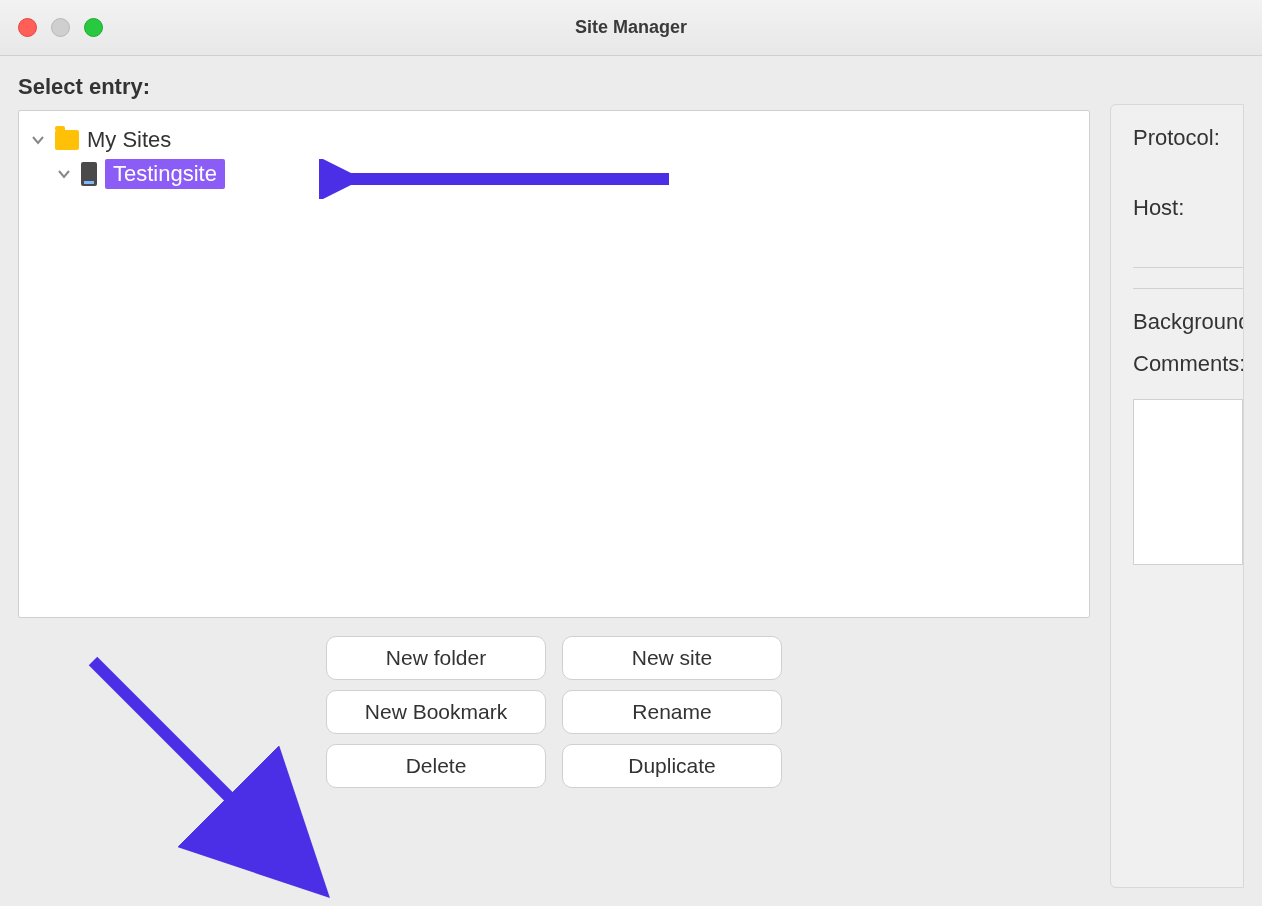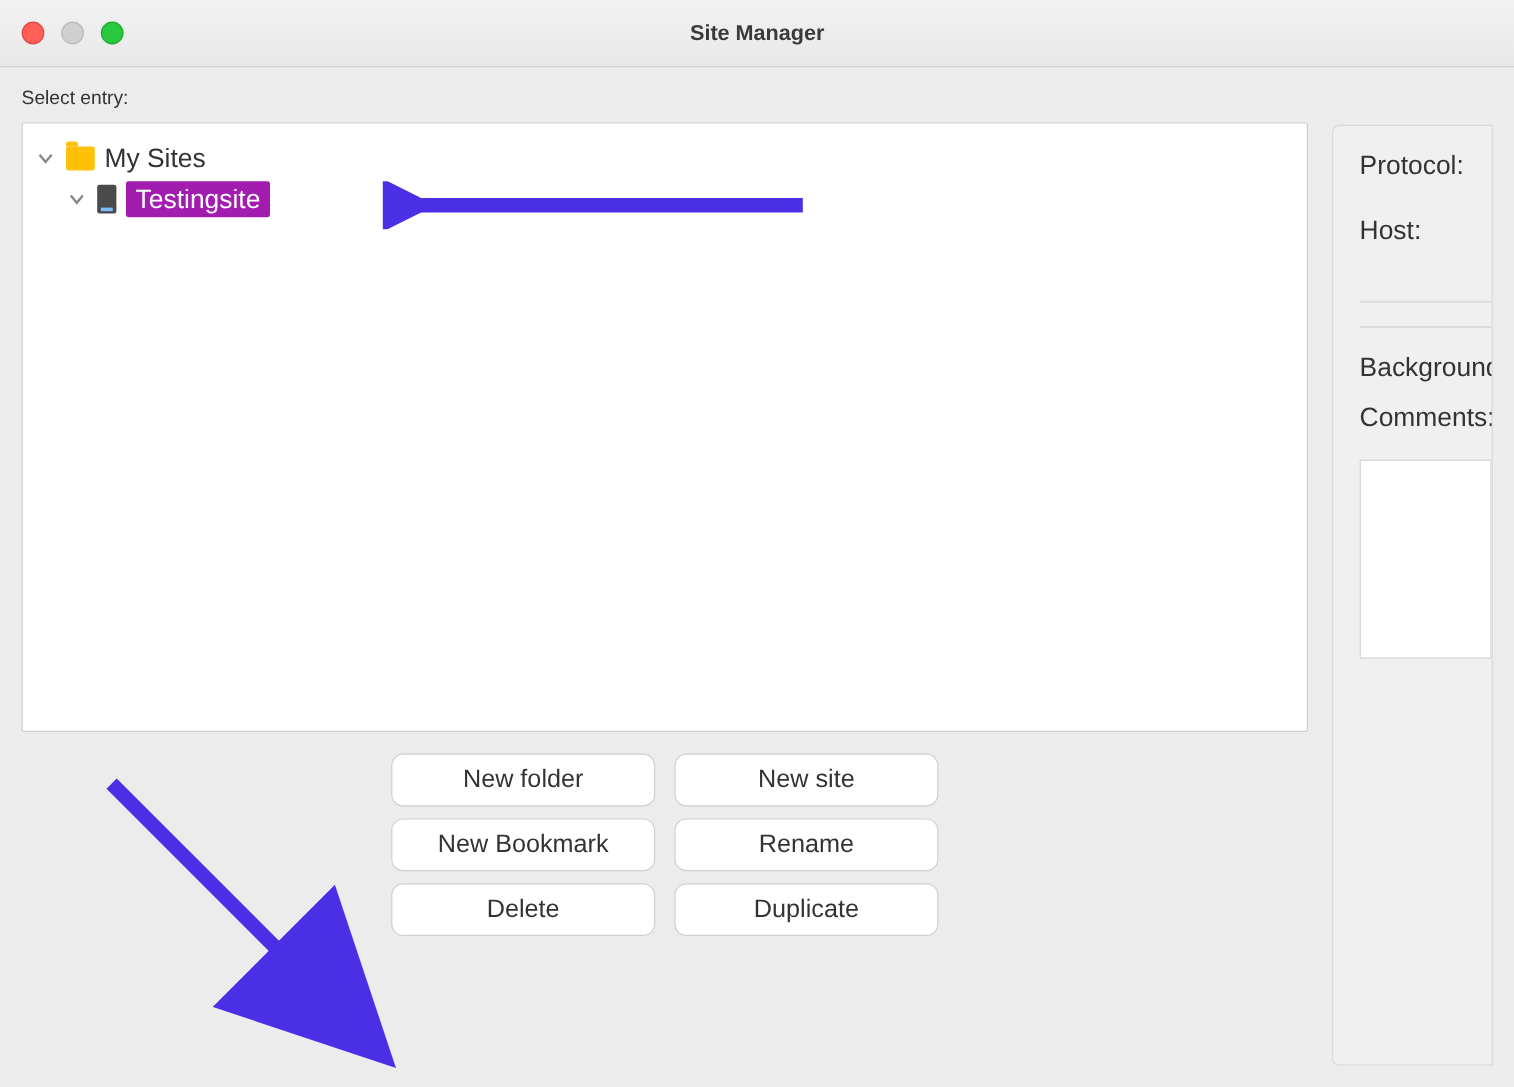--- a/index.html
+++ b/index.html
@@ -59,23 +59,24 @@
       height: calc(100% - 56px);
     }
 
     .left-pane {
       flex: 0 0 1072px;
       display: flex;
       flex-direction: column;
     }
 
     .select-label {
-      font-size: 16px;
+      font-size: 22px;
       color: #333;
       margin-bottom: 10px;
+      font-weight: bold;
     }
 
     .tree-box {
       background: #fff;
       border: 1px solid #d0d0d0;
       border-radius: 2px;
       height: 508px;
       padding: 12px 10px;
       position: relative;
     }
@@ -133,21 +134,21 @@
       content: '';
       position: absolute;
       bottom: 2px;
       left: 3px;
       width: 10px;
       height: 3px;
       background: #7fb8ff;
     }
 
     .tree-label-selected {
-      background: #a21caf;
+      background: #8b5cf6;
       color: #fff;
       padding: 2px 8px;
       border-radius: 2px;
     }
 
     .arrow-annotation {
       position: absolute;
       pointer-events: none;
     }
     .arrow1 {
@@ -189,21 +190,21 @@
       font-size: 22px;
       color: #333;
       margin-top: 30px;
       min-height: 726px;
       overflow: hidden;
     }
 
     .right-pane .group {
       display:flex;
       flex-direction:column;
-      gap: 28px;
+      gap: 44px;
       padding-bottom: 26px;
     }
 
     .right-pane .sep {
       border-top: 1px solid #d0d0d0;
       margin-right: 0;
     }
 
     .comments-area {
       background:#fff;

